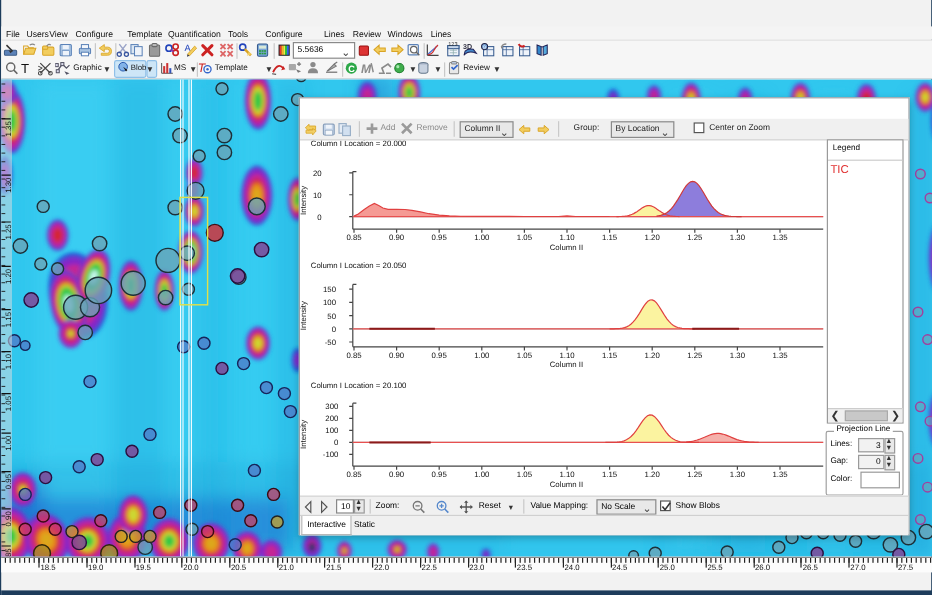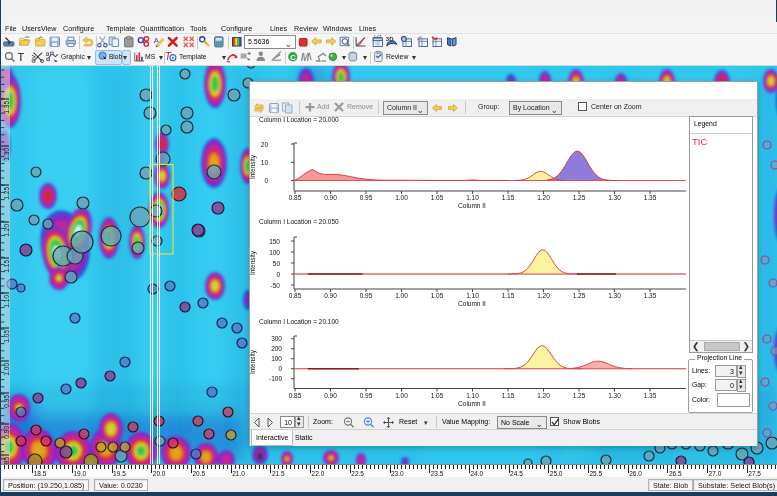--- a/index.html
+++ b/index.html
@@ -1201,20 +1201,14 @@
       <div class="tick" style="left:626.7px;top:0;height:7.5px"></div>
       <div class="ticklabel" style="left:628.2px">26.0</div>
       <div class="tick" style="left:666.4px;top:0;height:7.5px"></div>
       <div class="ticklabel" style="left:667.9px">26.5</div>
       <div class="tick" style="left:706.1px;top:0;height:7.5px"></div>
       <div class="ticklabel" style="left:707.6px">27.0</div>
       <div class="tick" style="left:745.8px;top:0;height:7.5px"></div>
       <div class="ticklabel" style="left:747.3px">27.5</div>
   </div>
 
-  <div id="statusbar" class="abs">
-    <div class="sbox" style="left:2px">Position: (19.250,1.085)</div>
-    <div class="sbox" style="left:93px">Value: 0.0230</div>
-    <div class="sbox" style="left:647px">State: Blob</div>
-    <div class="sbox" style="left:692px">Substate: Select Blob(s)</div>
-  </div>
   <div id="bottomstrip" class="abs"></div>
 </div>
 
 </body></html>

